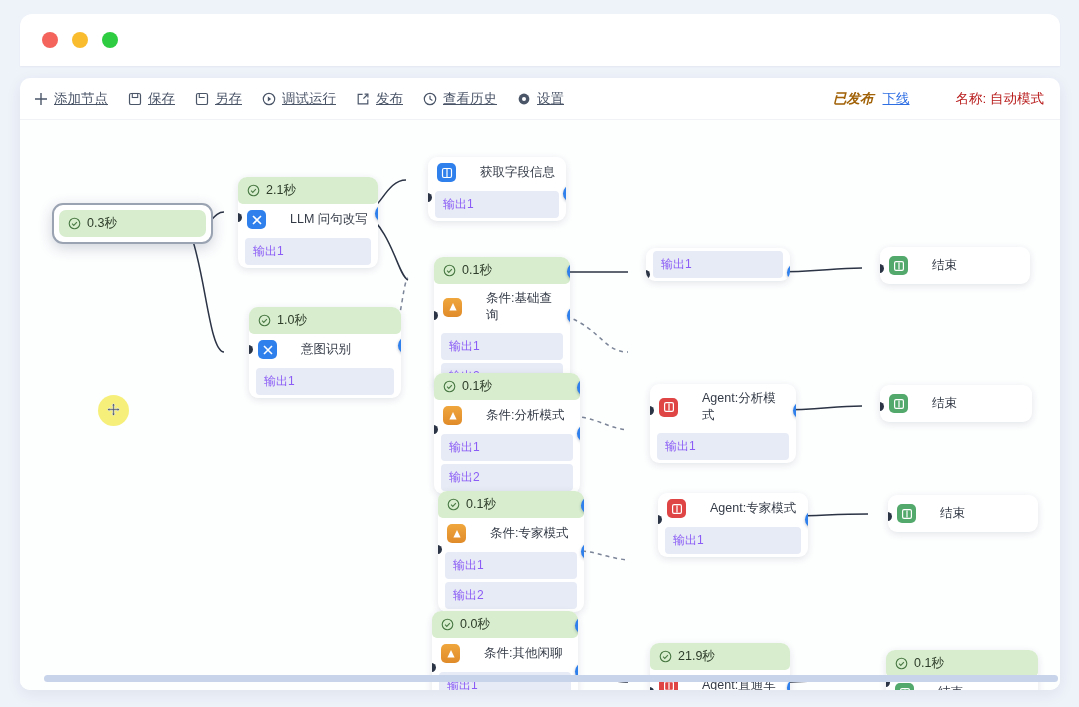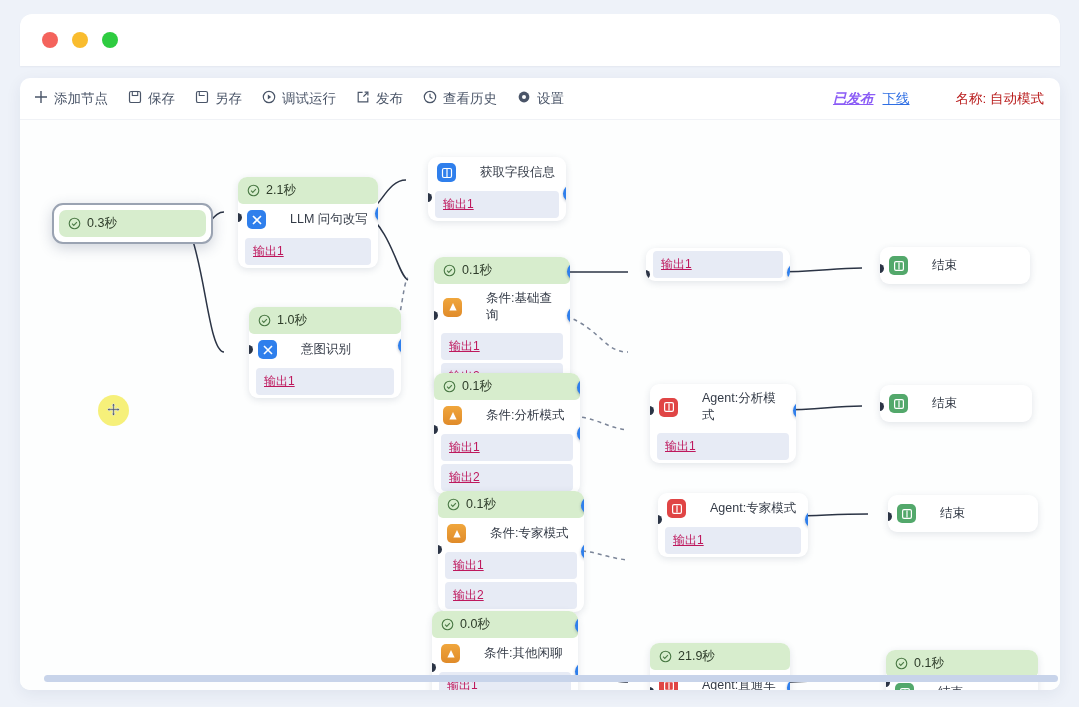--- a/index.html
+++ b/index.html
@@ -26,29 +26,29 @@
     box-shadow:0 4px 16px rgba(30,45,80,.07);
     overflow:hidden;
   }
   .toolbar{
     position:absolute;left:0;top:0;width:100%;height:42px;
     display:flex;align-items:center;
     border-bottom:1px solid #f0f2f6;
     box-sizing:border-box;padding:0 14px;
   }
   .tool{
-    display:flex;gap:6px;
-    font-size:13.5px;color:#4a5568;margin-right:20px;cursor:pointer;white-space:nowrap;
+    display:flex;align-items:center;gap:6px;
+    font-size:13.5px;color:#4a5568;margin-right:20px;cursor:pointer;white-space:nowrap;text-decoration:underline;
   }
   .tool svg{display:block;}
   .toolbar-right{
     margin-left:auto;display:flex;align-items:center;gap:9px;
     font-size:13.5px;color:#3a4352;white-space:nowrap;padding-right:2px;
   }
-  .link-published{color:#8b5cf6;font-style:italic;font-weight:700;text-decoration:underline;cursor:pointer;}
+  .link-published{color:#a16207;font-style:italic;font-weight:700;cursor:pointer;}
   .link-offline{color:#2f6fe4;text-decoration:underline;cursor:pointer;}
   .wf-name{color:#b91c1c;margin-left:37px;}
 
   .canvas{
     position:absolute;left:0;top:42px;right:0;bottom:0;
     background:#fdfefe;overflow:hidden;
   }
   .edges{position:absolute;left:0;top:0;width:1040px;height:570px;pointer-events:none;}
 
   
@@ -73,22 +73,22 @@
   }
   .ico{
     width:19px;height:19px;border-radius:5px;flex:0 0 19px;
     display:flex;align-items:center;justify-content:center;color:#fff;
   }
   .ico.blue{background:#2f7fec;}
   .ico.green{background:#53a86b;}
   .ico.red{background:#e04545;}
   .ico.orange{background:linear-gradient(180deg,#f0a63c,#e08b2a);}
   .port{
-    margin:3px 7px;background:#e7ebf5;color:#be185d;font-size:12px;
-    padding:5px 8px;border-radius:4px;text-decoration:underline;
+    margin:3px 7px;background:#e7ebf5;color:#8b5cf6;font-size:12px;
+    padding:5px 8px;border-radius:4px;
   }
   .anchor{
     position:absolute;width:9px;height:9px;border-radius:50%;
     background:#2b3445;
   }
   .plus{
     position:absolute;width:17px;height:17px;border-radius:50%;
     background:#2f7fec;color:#fff;font-size:13px;line-height:17px;
     text-align:center;font-weight:700;cursor:pointer;
     box-shadow:0 1px 3px rgba(20,40,80,.3);

